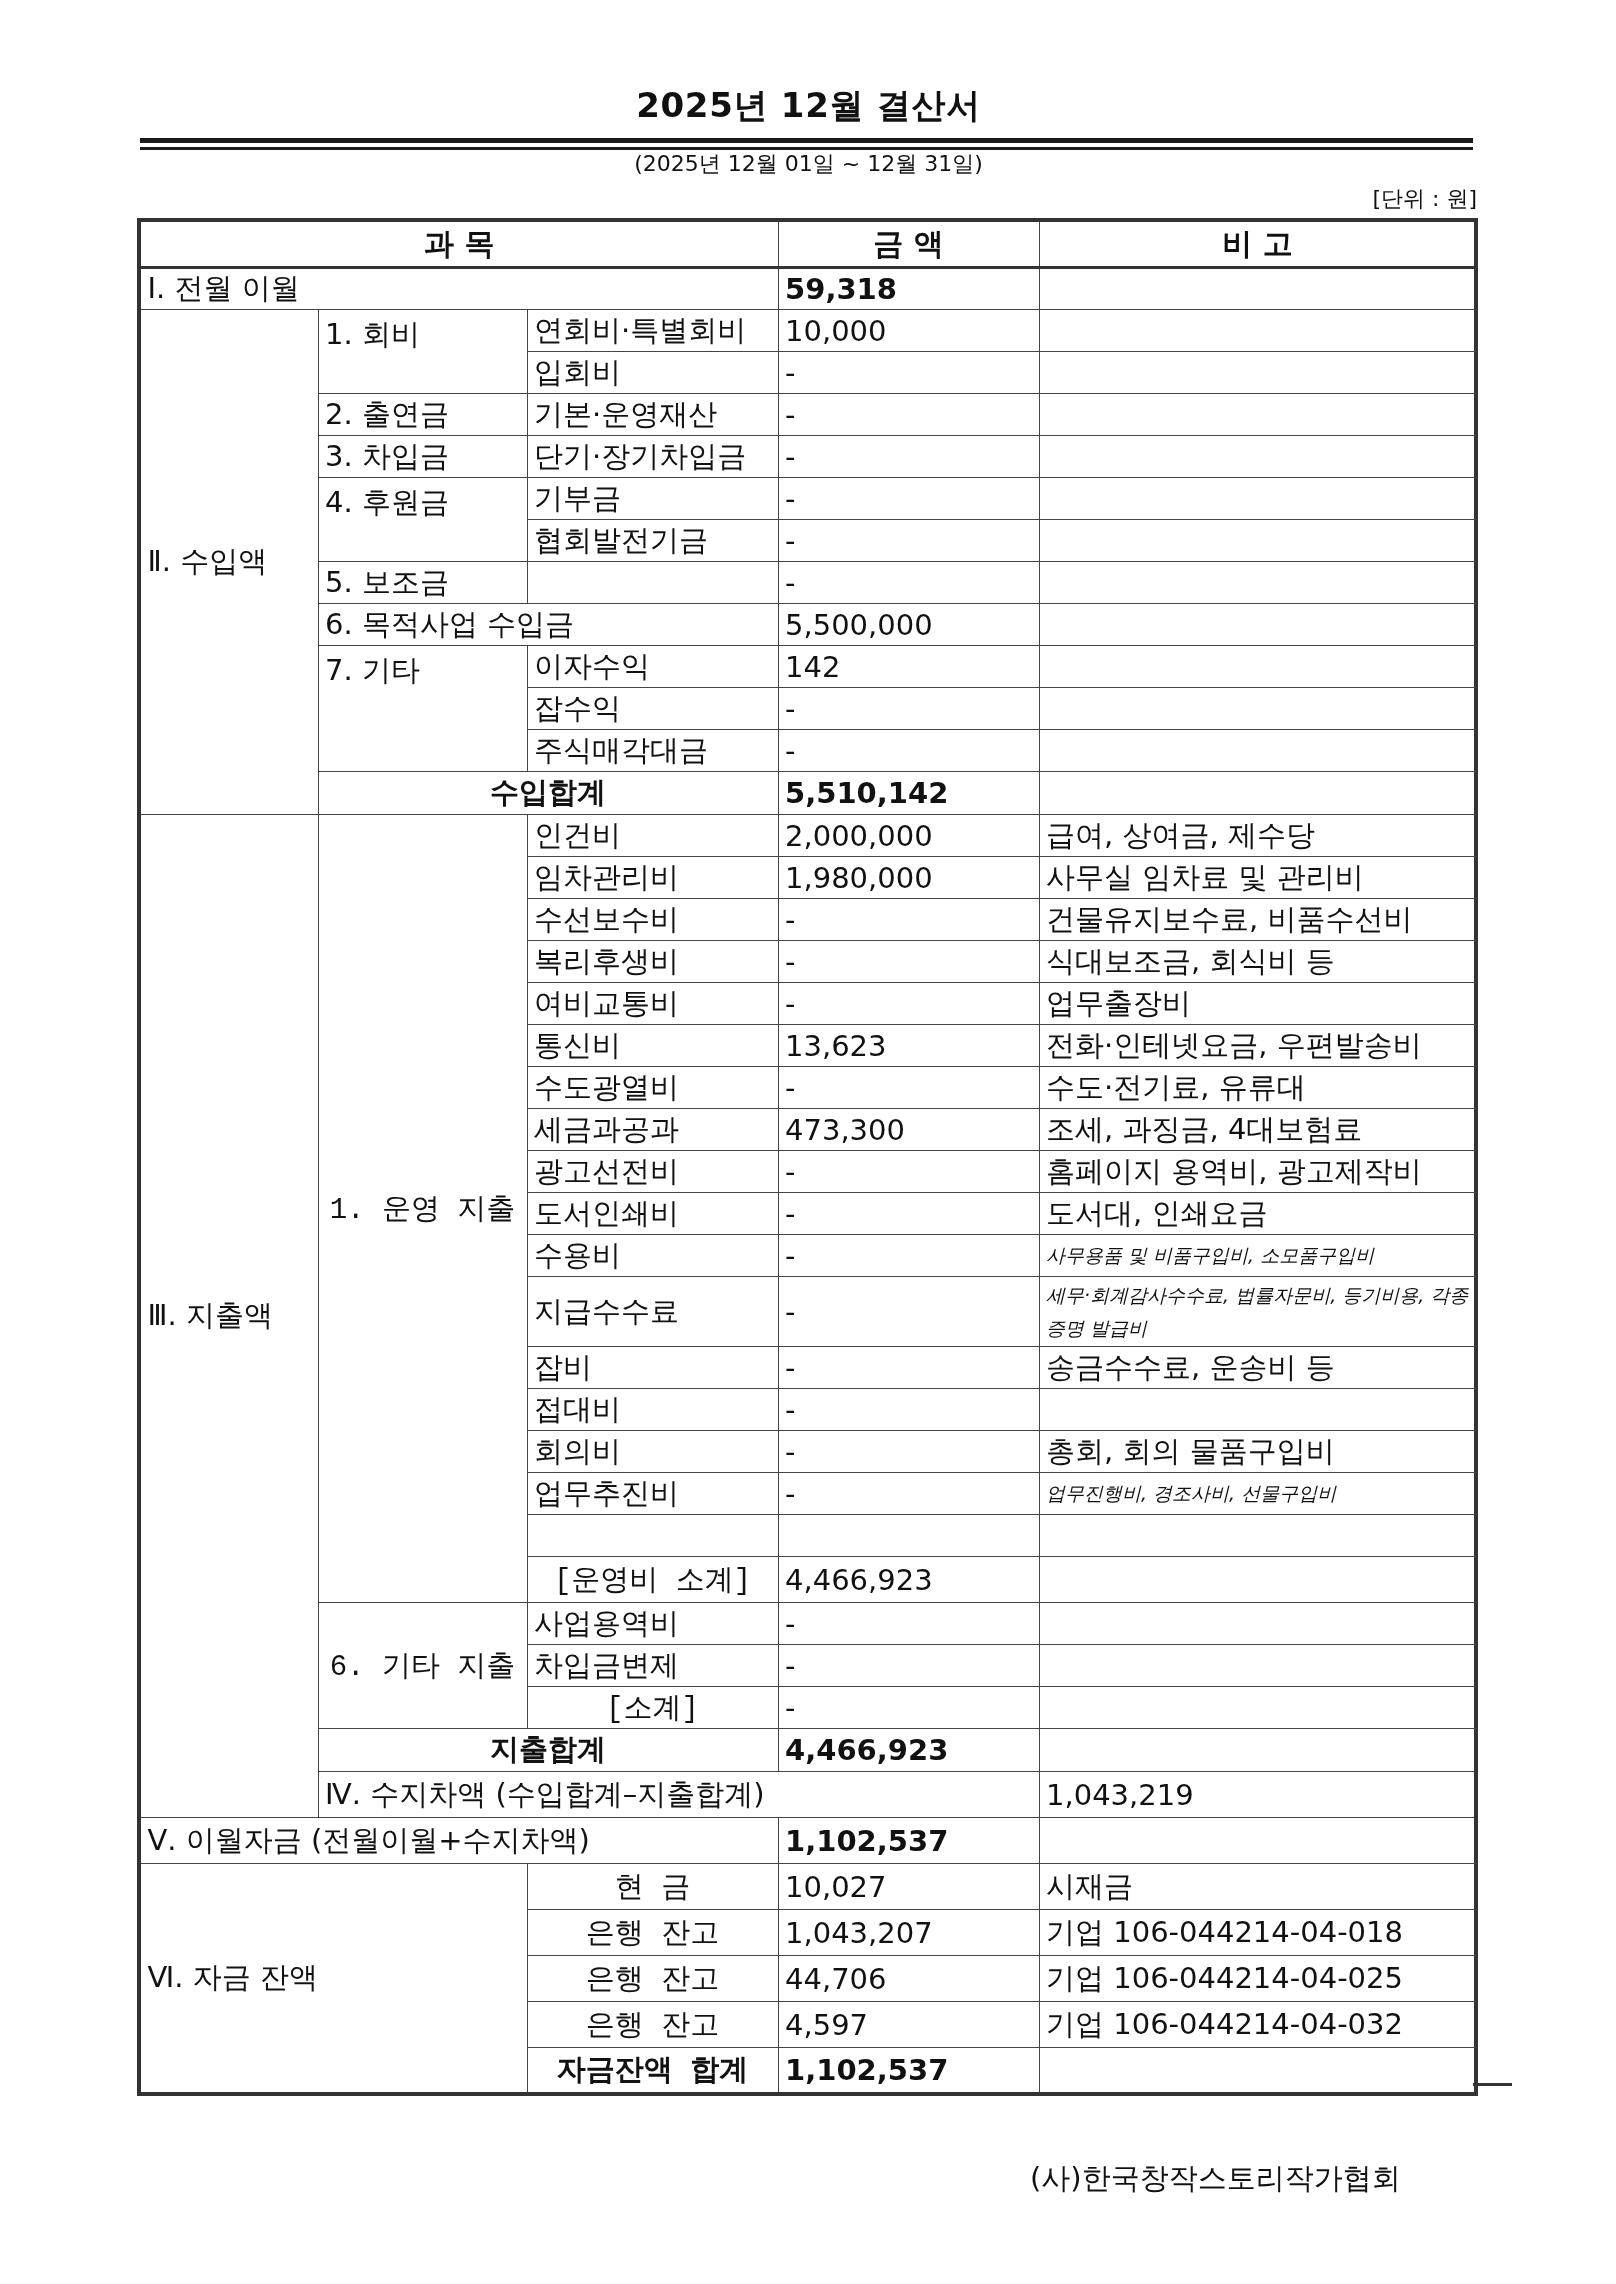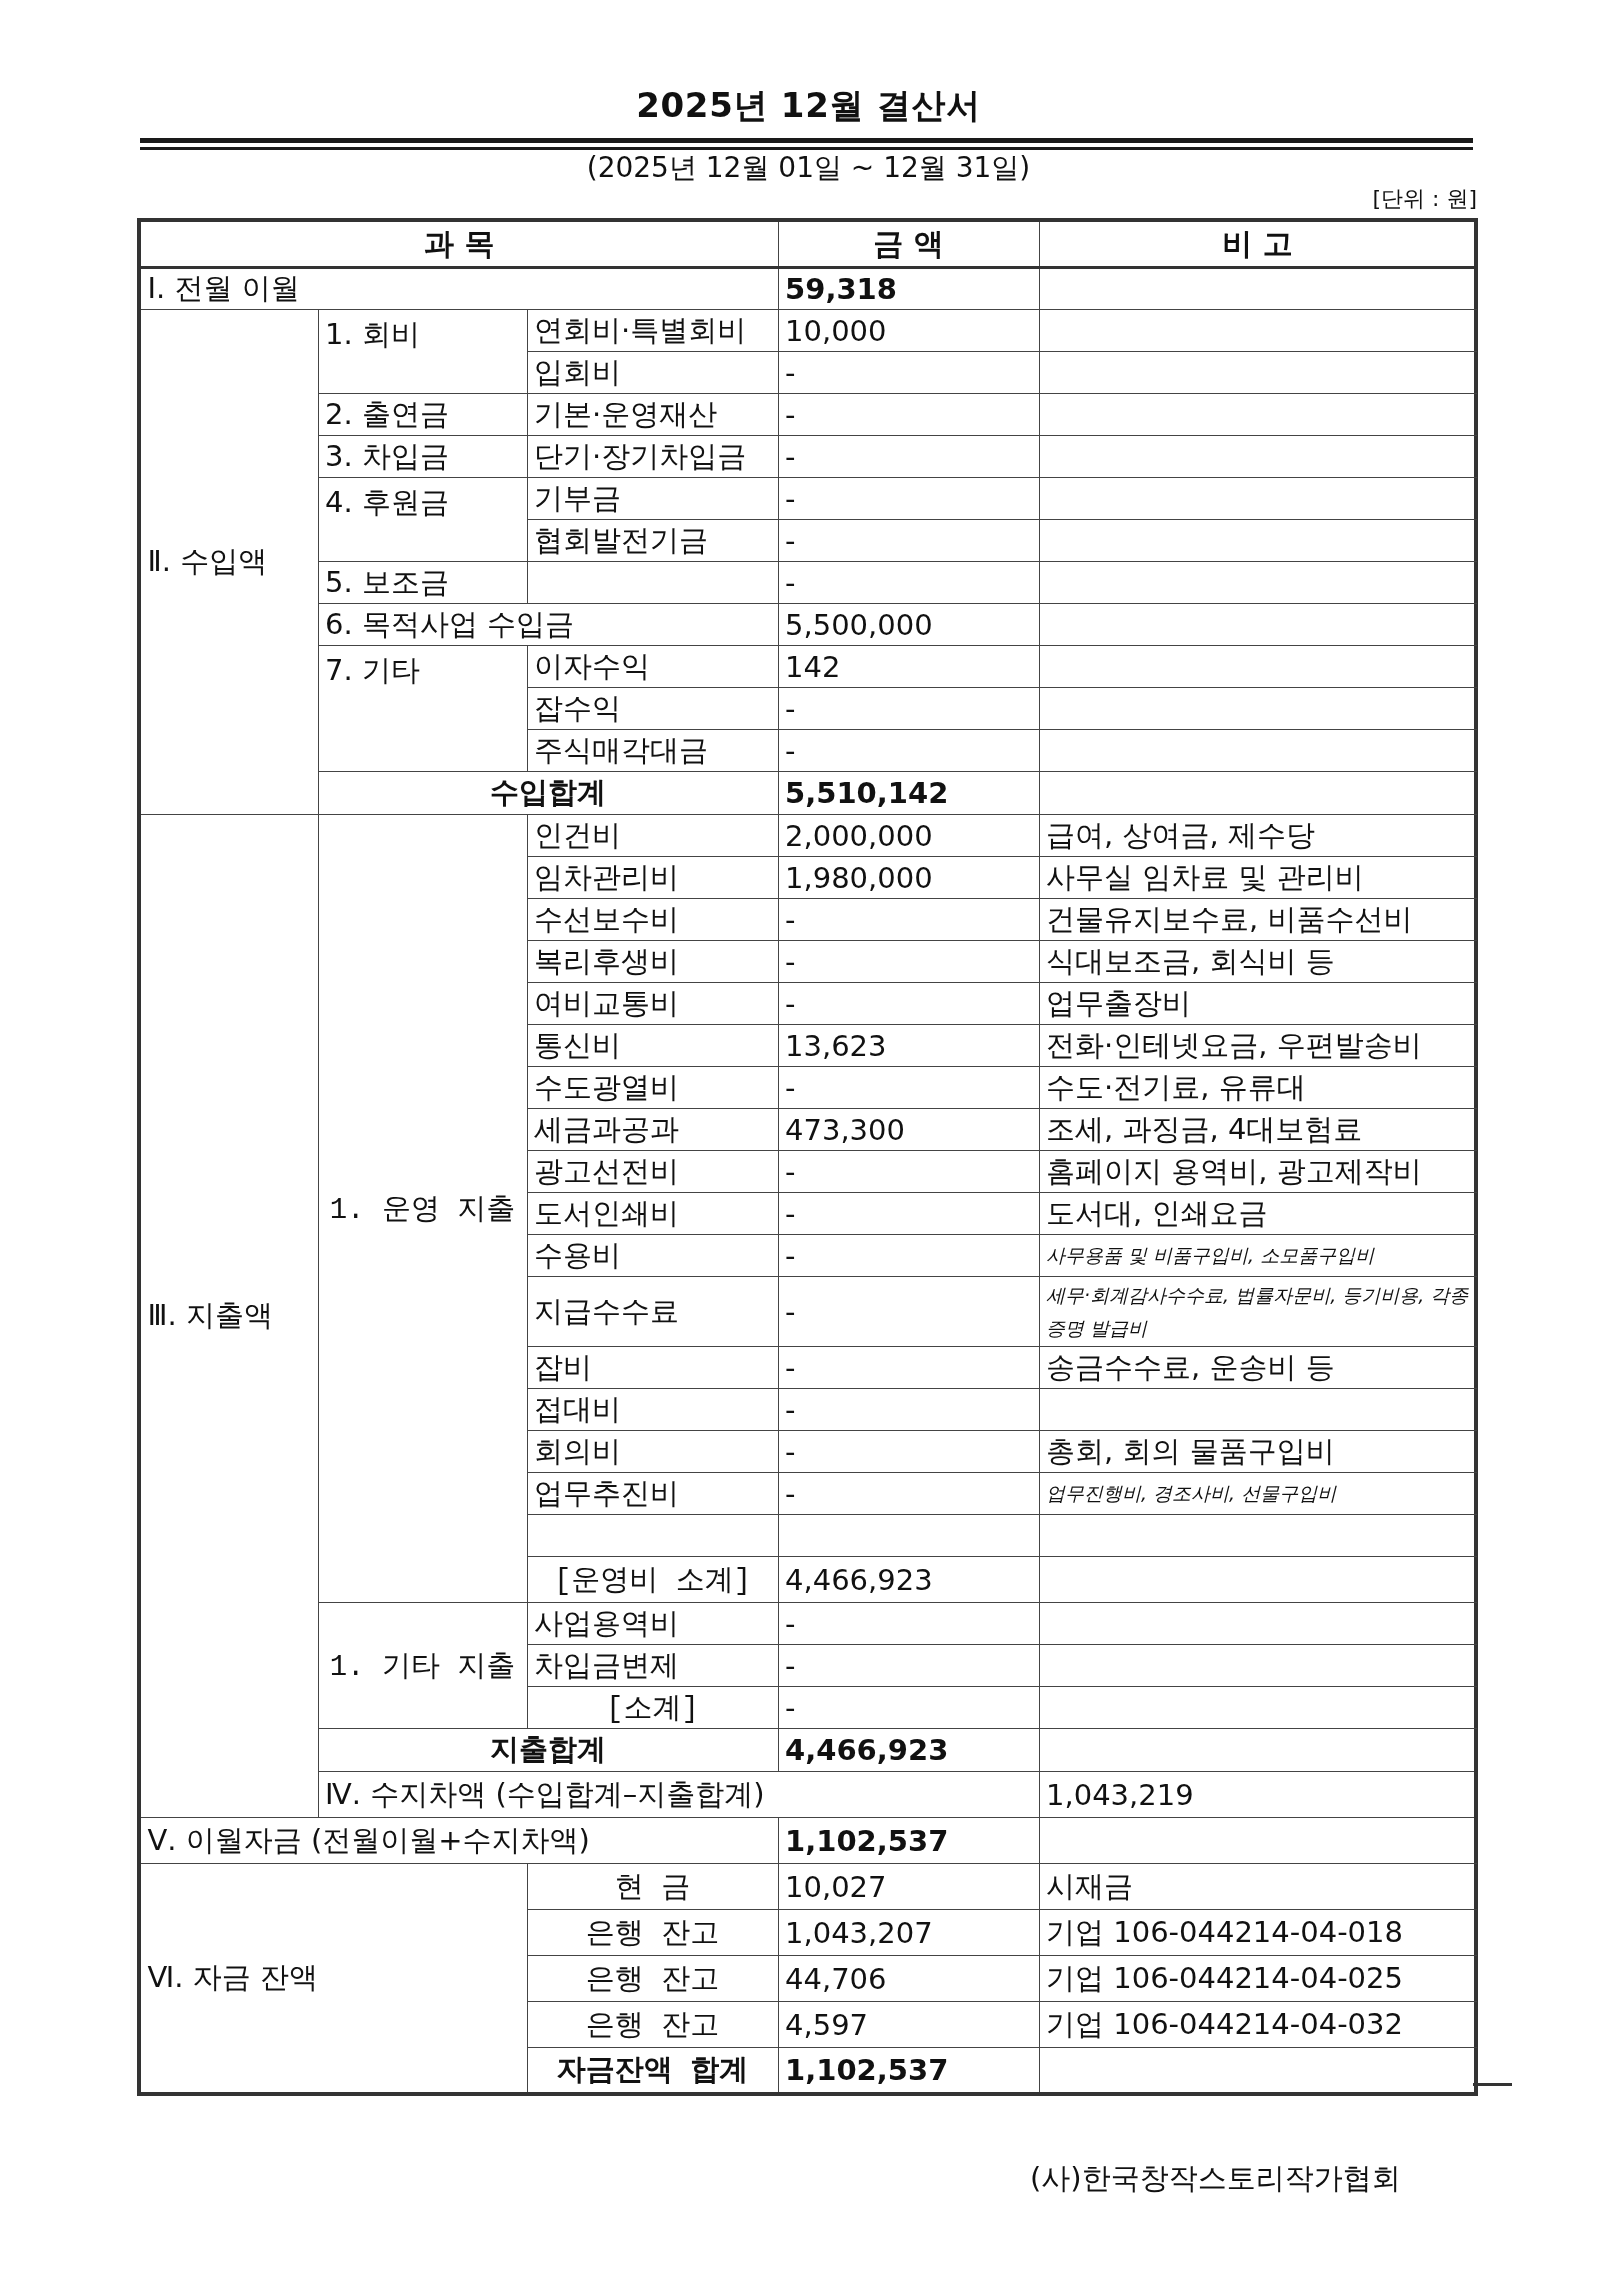--- a/index.html
+++ b/index.html
@@ -8,21 +8,21 @@
     font-family: "DejaVu Sans", "Liberation Sans", sans-serif; color: #111;
   }
   .title {
     position: absolute; left: 0; width: 1617px; top: 83px;
     text-align: center; font-size: 34px; font-weight: bold; letter-spacing: 0.7px;
   }
   .title-rule1 { position: absolute; left: 140px; width: 1333px; top: 138px; height: 4.6px; background: #1a1a1a; }
   .title-rule2 { position: absolute; left: 140px; width: 1333px; top: 147px; height: 2.6px; background: #1a1a1a; }
   .period {
     position: absolute; left: 0; width: 1617px; top: 149px;
-    text-align: center; font-size: 28px;
+    text-align: center; font-size: 22px;
   }
   .unit {
     position: absolute; right: 140px; top: 184px; font-size: 22px;
   }
   table.ledger {
     position: absolute; left: 137px; top: 218px; width: 1336px;
     border-collapse: collapse; table-layout: fixed;
     border: 4.6px solid #333;
     font-size: 29px;
   }
@@ -231,21 +231,21 @@
       <td></td>
       <td class="num"></td>
       <td></td>
     </tr>
     <tr class="thick-top" style="height:46px">
       <td class="center">[운영비 소계]</td>
       <td class="num">4,466,923</td>
       <td></td>
     </tr>
     <tr class="thick-top" style="height:42px">
-      <td rowspan="3" class="center">1. 기타 지출</td>
+      <td rowspan="3" class="center">6. 기타 지출</td>
       <td>사업용역비</td>
       <td class="num">-</td>
       <td></td>
     </tr>
     <tr class="thin-top" style="height:42px">
       <td>차입금변제</td>
       <td class="num">-</td>
       <td></td>
     </tr>
     <tr class="thick-top" style="height:42px">

